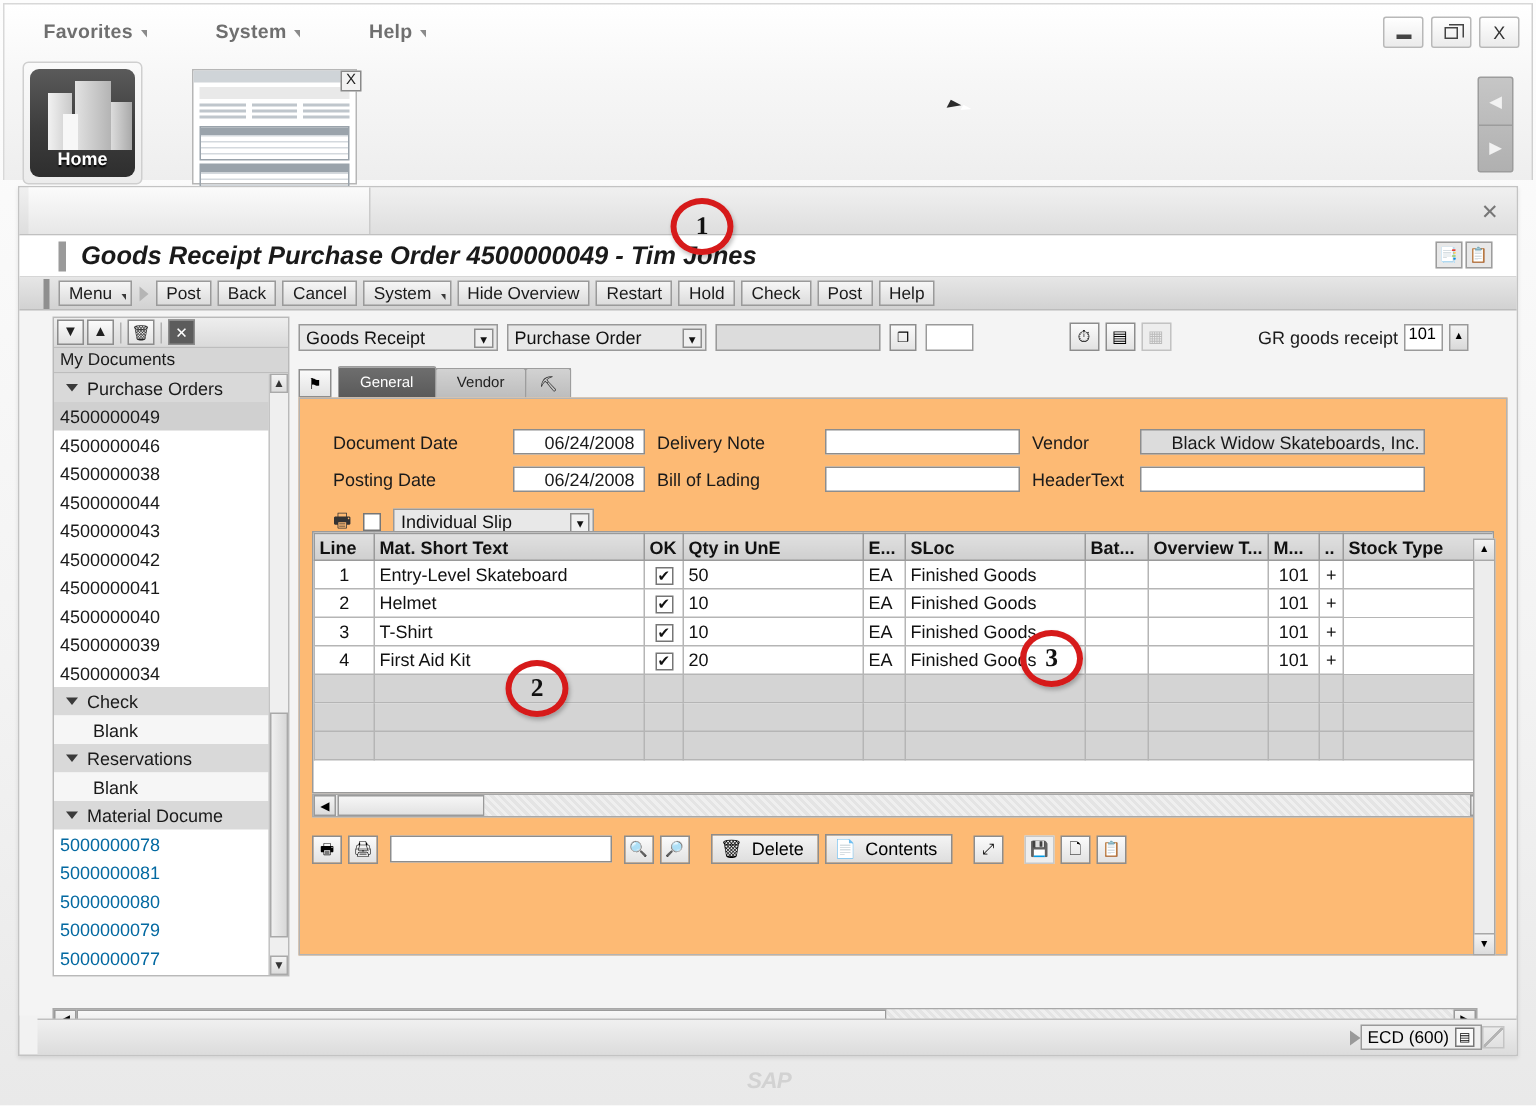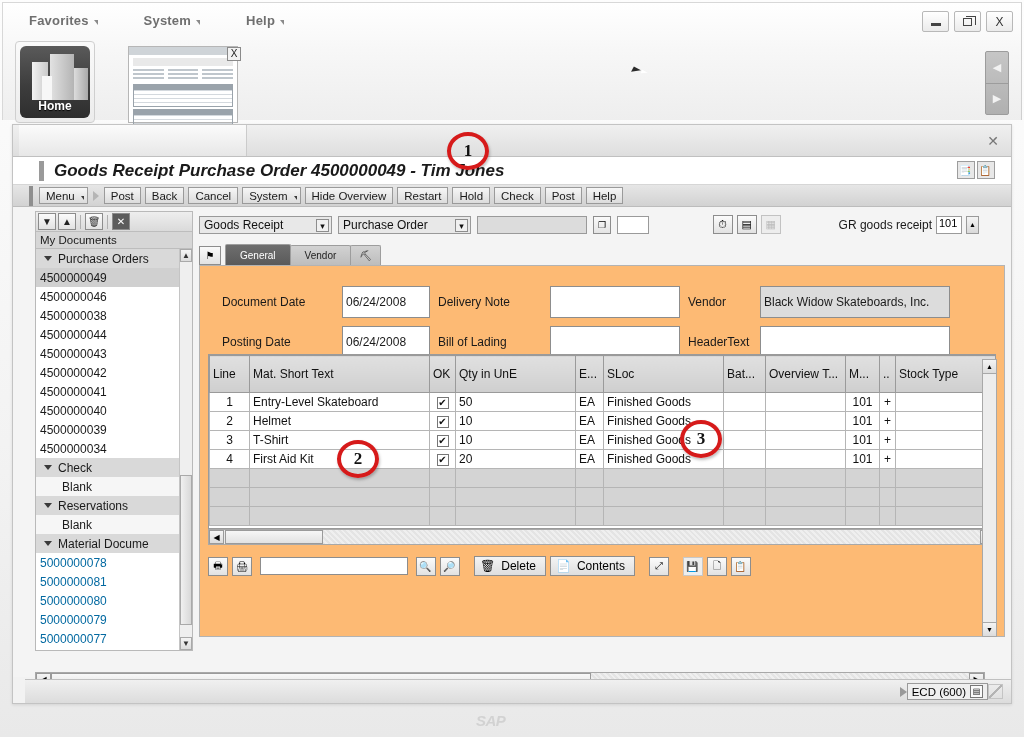--- a/index.html
+++ b/index.html
@@ -355,22 +355,22 @@
 
   .fields {
     display: grid;
     grid-template-columns: 112px 88px 104px 130px 64px 190px;
     row-gap: 8px; column-gap: 8px;
     padding-left: 22px; padding-top: 8px;
     align-items: center;
     font-size: 12px; color: #1a1a1a;
   }
   .fld-in {
-    height: 32px; border: 1px solid #8d8d8d; background: #fff;
-    font-size: 12px; padding-left: 3px; display: flex; align-items: center;
+    height: 17px; border: 1px solid #8d8d8d; background: #fff;
+    font-size: 12px; padding-left: 20px; display: flex; align-items: center;
   }
   .fld-in.readonly { background: #dcdcdc; }
 
   .slip-row {
     display: flex; align-items: center; gap: 8px;
     padding-left: 22px; margin-top: 9px; font-size: 12px;
   }
   .chk {
     width: 12px; height: 12px; border: 1px solid #767676; background: #fff;
     display: inline-flex; align-items: center; justify-content: center;
@@ -380,22 +380,22 @@
 
   
   .grid-wrap {
     position: absolute; left: 8px; top: 88px; right: 8px; height: 175px;
     border: 1px solid #9a9a9a; background: #fff; overflow: hidden;
   }
   table.items { border-collapse: collapse; width: 100%; table-layout: fixed; font-size: 12px; }
   table.items th {
     background: linear-gradient(to bottom,#e0e0e0,#cfcfcf);
     border: 1px solid #9a9a9a;
-    font-weight: normal; text-align: left;
-    padding: 11px 3px; height: 18px; color: #111;
+    font-weight: bold; text-align: left;
+    padding: 1px 3px; height: 18px; color: #111;
     white-space: nowrap; overflow: hidden;
   }
   table.items td {
     border: 1px solid #b5b5b5;
     padding: 1px 3px; height: 19px; color: #111;
     white-space: nowrap; overflow: hidden;
     background: #fff;
   }
   td.cell-gray { background: #d4d4d4; }
   td.cell-num { text-align: center; background:#d4d4d4; }
@@ -480,21 +480,21 @@
   .sb-sys .sys-ic { width: 13px; height: 13px; border: 1px solid #777; background:#fafafa;
     font-size: 8px; display:flex;align-items:center;justify-content:center; }
   .sb-grip {
     width: 15px; height: 15px;
     background: linear-gradient(135deg, transparent 45%, #b4b4b4 45%, #b4b4b4 55%, transparent 55%);
     border: 1px solid #c4c4c4;
   }
 
   
   .sap-logo {
-    position: absolute; left: 476px; bottom: 8px;
+    position: absolute; left: 498px; bottom: 8px;
     font-size: 15px; font-weight: bold; font-style: italic;
     color: #d2d2d2; letter-spacing: -0.5px;
   }
 
   
   .anno {
     position: absolute; z-index: 40;
     border: 4px solid #d61a1a;
     border-radius: 50%;
     display: flex; align-items: center; justify-content: center;

